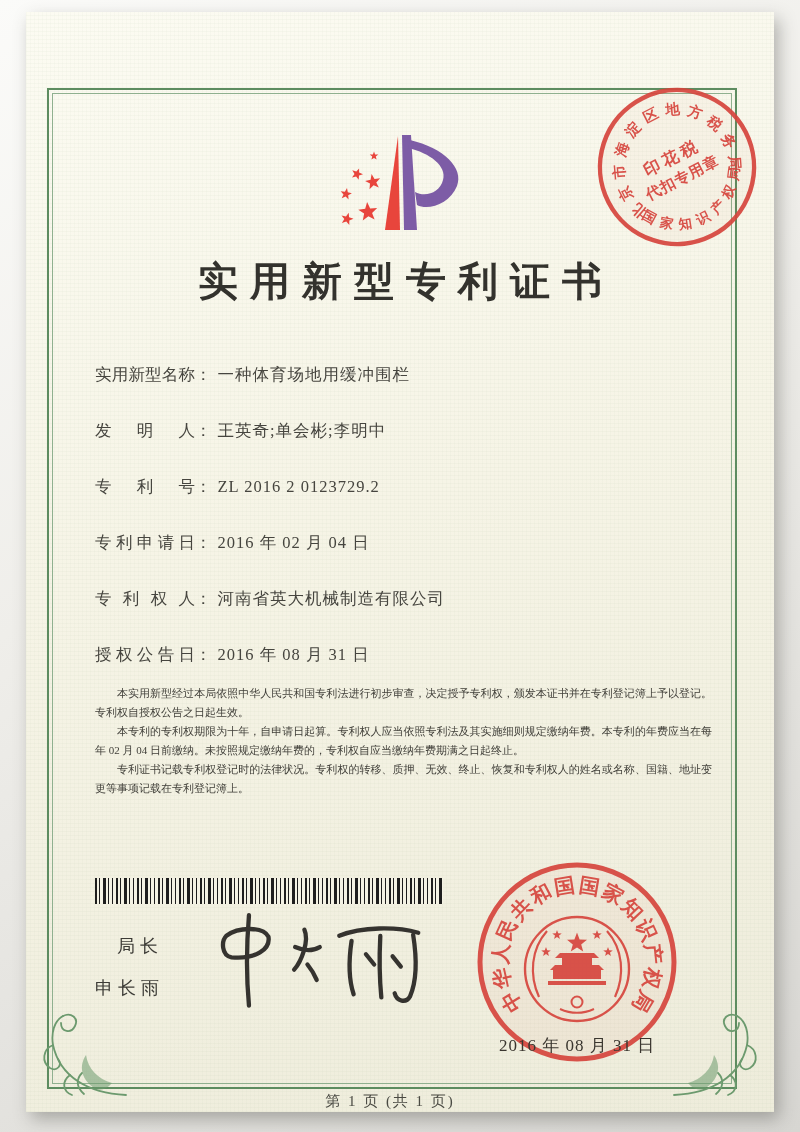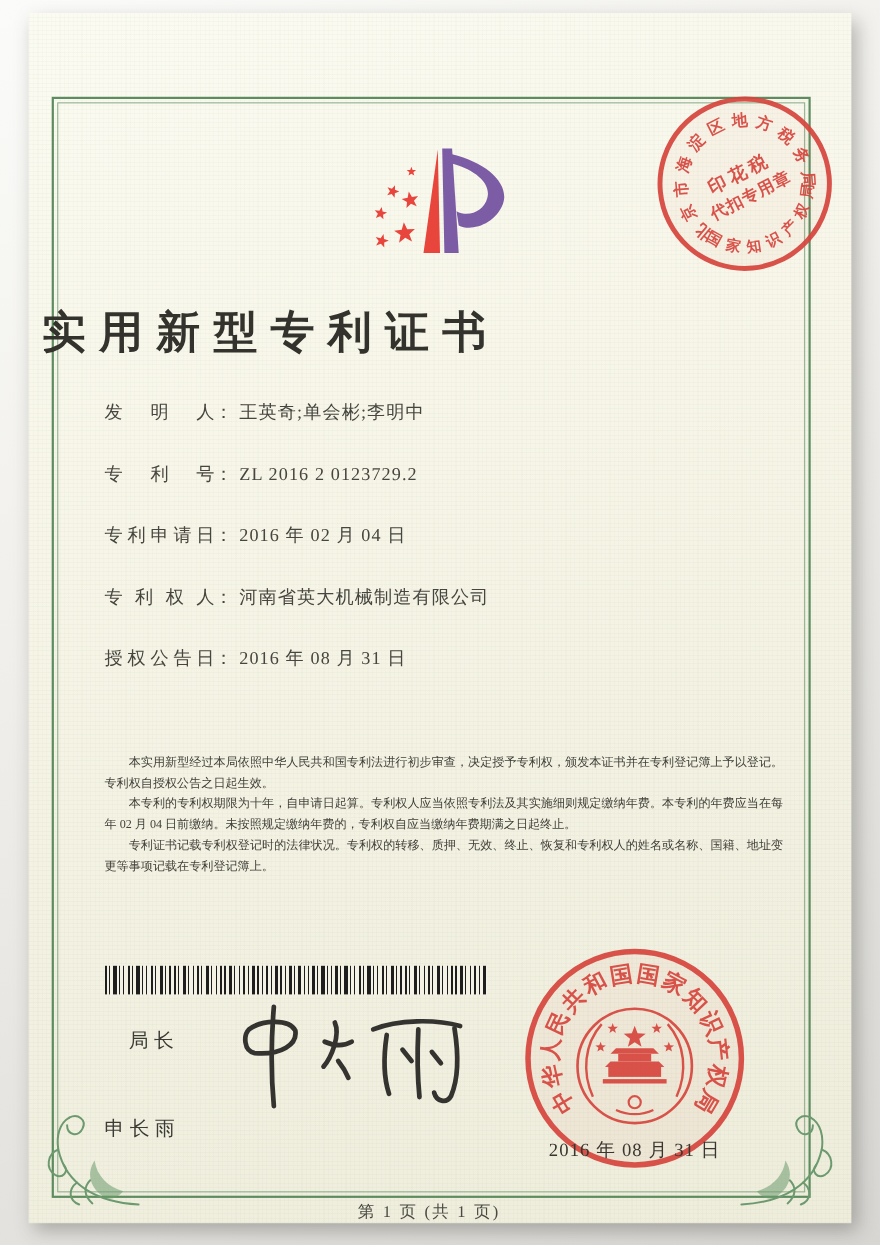--- a/index.html
+++ b/index.html
@@ -24,43 +24,43 @@
     content:"";position:absolute;inset:3px;border:1px solid #8fb08f;
   }
   .corner-orn{position:absolute;width:92px;height:92px;}
   .corner-orn.left{left:10px;top:995px;}
   .corner-orn.right{left:646px;top:995px;transform:scaleX(-1);}
   .cert-number{
     position:absolute;left:62px;top:126px;font-size:17px;color:#3a3a36;letter-spacing:2px;
   }
   .logo{position:absolute;left:302px;top:114px;width:150px;height:115px;}
   .title{
-    position:absolute;left:0;top:242px;width:748px;
-    font-size:40px;font-weight:600;color:#33322d;letter-spacing:12px;text-indent:12px;margin-top:20px;
+    position:absolute;left:0;top:242px;width:748px;text-align:center;
+    font-size:40px;font-weight:600;color:#33322d;letter-spacing:12px;text-indent:12px;
   }
   .fields{position:absolute;left:69px;top:352px;width:620px;}
   .frow{height:56px;font-size:16.5px;color:#46453f;white-space:nowrap;}
   .flabel{display:inline-block;width:100px;text-align:justify;text-align-last:justify;vertical-align:top;}
   .fcolon{display:inline-block;margin:0 2px 0 0;}
   .fvalue{display:inline-block;margin-left:4px;letter-spacing:1px;}
   .paras{
     position:absolute;left:69px;top:672px;width:617px;
     font-size:11px;line-height:1.72;color:#403f39;text-align:justify;
   }
   .paras p{margin:0;text-indent:2em;}
   .barcode{
     position:absolute;left:69px;top:866px;width:348px;height:26px;
     background:repeating-linear-gradient(90deg,
       #1e1e1e 0 2px,#f4f2e4 2px 4px,#1e1e1e 4px 5px,#f4f2e4 5px 8px,
       #1e1e1e 8px 11px,#f4f2e4 11px 13px,#1e1e1e 13px 14px,#f4f2e4 14px 17px,
       #1e1e1e 17px 18px,#f4f2e4 18px 21px);
   }
   .director-title{position:absolute;left:69px;top:922px;font-size:18px;color:#3c3b36;letter-spacing:5px;
     font-family:"Liberation Sans","DejaVu Sans",sans-serif;margin-left:22px;}
-  .director-name{position:absolute;left:69px;top:1002px;font-size:18px;color:#3c3b36;letter-spacing:5px;
+  .director-name{position:absolute;left:69px;top:964px;font-size:18px;color:#3c3b36;letter-spacing:5px;
     font-family:Liberation Sans, sans-serif;}
   .signature{position:absolute;left:178px;top:893px;width:250px;height:118px;}
   .seal{position:absolute;opacity:.92;}
   .seal.official{left:446px;top:845px;width:210px;height:210px;}
   .seal.tax{left:566px;top:70px;width:170px;height:170px;}
   .seal-date{
     position:absolute;left:446px;top:1022px;width:210px;text-align:center;
     font-size:17px;color:#3a362f;letter-spacing:1px;z-index:5;
   }
   .page-footer{
@@ -105,20 +105,23 @@
       <polygon points="31.1,42.4 31.1,46.6 35.0,48.2 31.0,49.6 30.7,53.8 28.1,50.4 24.0,51.4 26.5,47.9 24.3,44.3 28.3,45.6" fill="#e8453c"></polygon>
       <polygon points="43.6,48.1 46.5,53.0 52.1,52.2 48.3,56.5 50.8,61.6 45.6,59.3 41.5,63.2 42.0,57.6 37.1,54.9 42.6,53.7" fill="#e8453c"></polygon>
       <polygon points="19.0,62.1 19.8,66.2 23.9,67.2 20.2,69.2 20.6,73.4 17.6,70.5 13.7,72.2 15.5,68.4 12.7,65.2 16.9,65.7" fill="#e8453c"></polygon>
       <polygon points="39.1,76.0 42.2,82.4 49.2,82.1 44.1,86.9 46.6,93.5 40.4,90.2 34.8,94.6 36.1,87.6 30.3,83.8 37.2,82.8" fill="#e8453c"></polygon>
       <polygon points="20.7,86.7 21.1,91.3 25.5,92.7 21.3,94.5 21.3,99.1 18.3,95.6 13.9,97.1 16.3,93.1 13.5,89.5 18.0,90.5" fill="#e8453c"></polygon>
     </svg>
 
   <div class="title">实用新型专利证书</div>
 
   <div class="fields">
+    <div class="frow">
+      <span class="flabel">实用新型名称</span><span class="fcolon">：</span><span class="fvalue">一种体育场地用缓冲围栏</span>
+    </div>
     <div class="frow">
       <span class="flabel">发明人</span><span class="fcolon">：</span><span class="fvalue">王英奇;单会彬;李明中</span>
     </div>
     <div class="frow">
       <span class="flabel">专利号</span><span class="fcolon">：</span><span class="fvalue">ZL 2016 2 0123729.2</span>
     </div>
     <div class="frow">
       <span class="flabel">专利申请日</span><span class="fcolon">：</span><span class="fvalue">2016 年 02 月 04 日</span>
     </div>
     <div class="frow">

